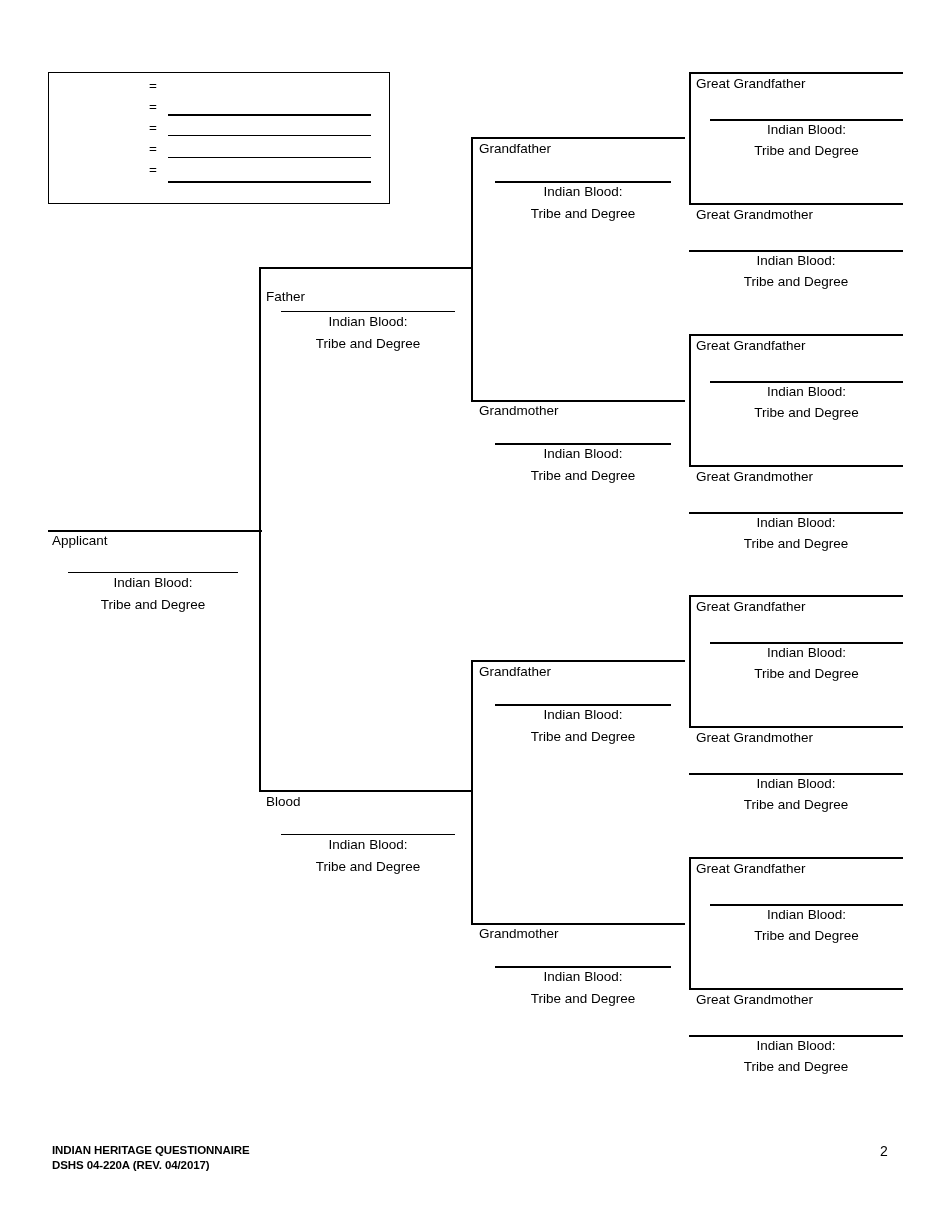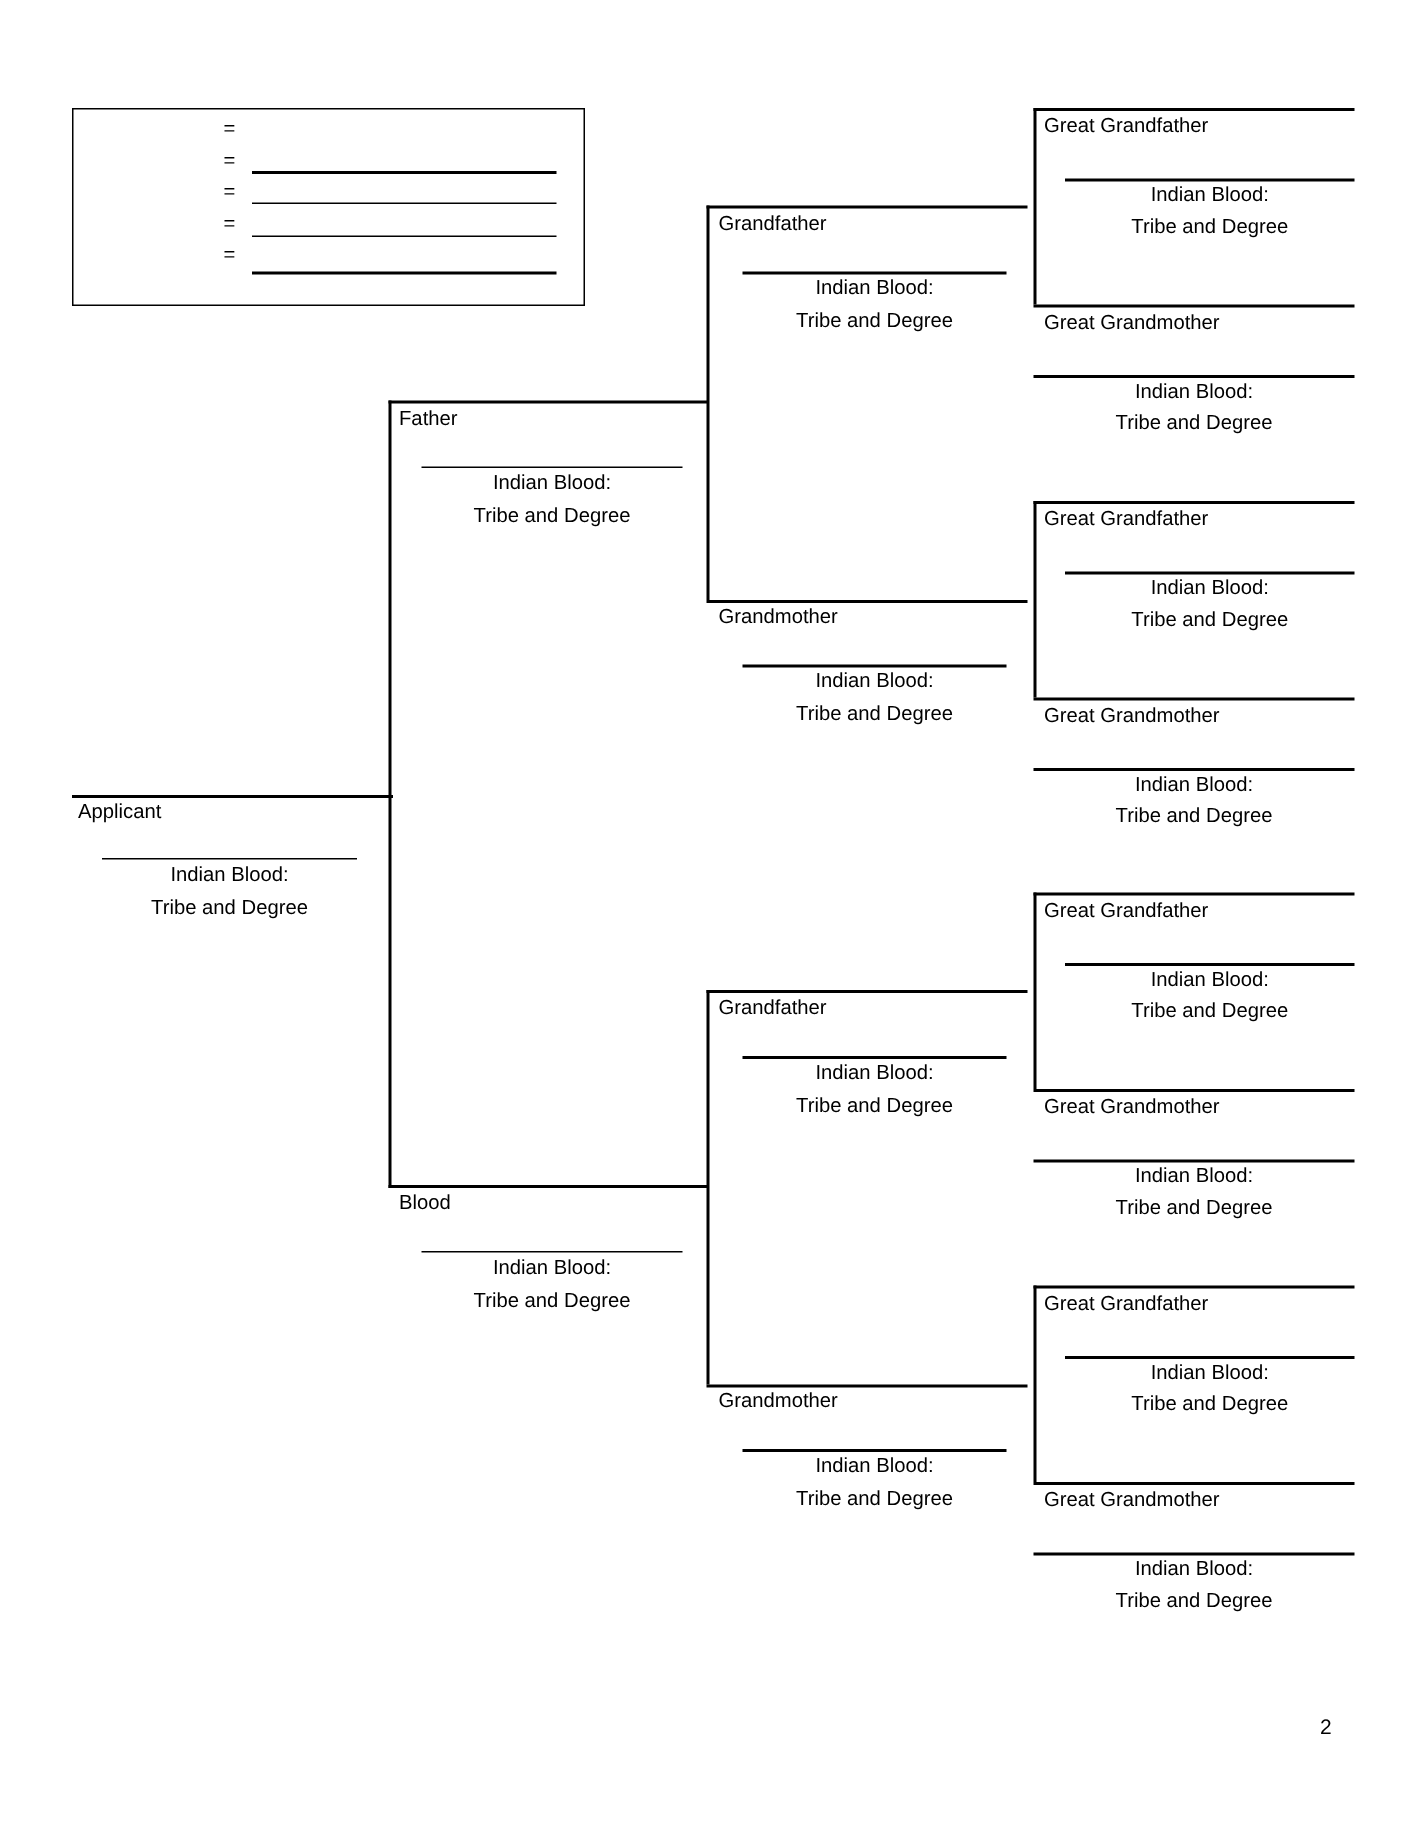--- a/index.html
+++ b/index.html
@@ -104,21 +104,21 @@
   <div class="hline thick" style="left:48px; top:530px; width:212px;"></div>
   <span class="lbl" style="left:52px; top:533px;">Applicant</span>
   <div class="hline" style="left:68px; top:572px; width:170px;"></div>
   <div class="ctr" style="left:68px; top:574px; width:170px;">Indian Blood:</div>
   <div class="ctr" style="left:68px; top:596px; width:170px;">Tribe and Degree</div>
 
   <div class="hline thick" style="left:236px; top:530px; width:26px;"></div>
   <div class="vline thick" style="left:259px; top:267px; height:525px;"></div>
 
   <div class="hline thick" style="left:259px; top:267px; width:213px;"></div>
-  <span class="lbl" style="left:266px; top:271px;">Father</span>
+  <span class="lbl" style="left:266px; top:289px;">Father</span>
   <div class="hline" style="left:281px; top:311px; width:174px;"></div>
   <div class="ctr" style="left:281px; top:313px; width:174px;">Indian Blood:</div>
   <div class="ctr" style="left:281px; top:335px; width:174px;">Tribe and Degree</div>
 
   <div class="hline thick" style="left:259px; top:790px; width:213px;"></div>
   <span class="lbl" style="left:266px; top:794px;">Blood</span>
   <div class="hline" style="left:281px; top:834px; width:174px;"></div>
   <div class="ctr" style="left:281px; top:836px; width:174px;">Indian Blood:</div>
   <div class="ctr" style="left:281px; top:858px; width:174px;">Tribe and Degree</div>
 
@@ -196,15 +196,19 @@
   <div class="hline thick" style="left:710px; top:904px; width:193px;"></div>
   <div class="ctr" style="left:710px; top:906px; width:193px;">Indian Blood:</div>
   <div class="ctr" style="left:710px; top:927px; width:193px;">Tribe and Degree</div>
 
   <div class="hline thick" style="left:689px; top:988px; width:214px;"></div>
   <span class="lbl" style="left:696px; top:992px;">Great Grandmother</span>
   <div class="hline thick" style="left:689px; top:1035px; width:214px;"></div>
   <div class="ctr" style="left:689px; top:1037px; width:214px;">Indian Blood:</div>
   <div class="ctr" style="left:689px; top:1058px; width:214px;">Tribe and Degree</div>
 
+  <div id="footer">
+    <div>INDIAN HERITAGE QUESTIONNAIRE</div>
+    <div>DSHS 04-220A (REV. 04/2017)</div>
+  </div>
   <div id="page-number">2</div>
 
 </div>
 
 </body></html>

